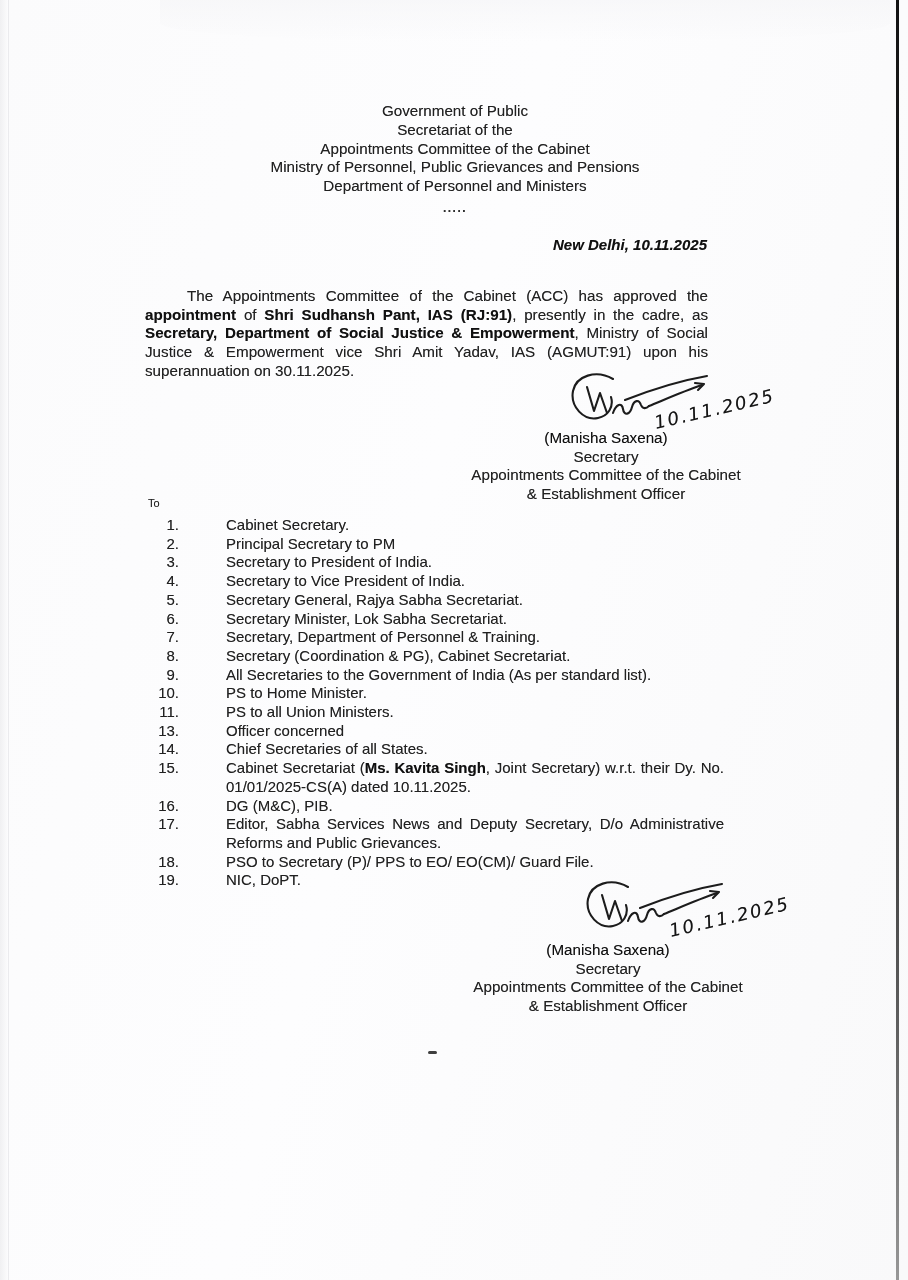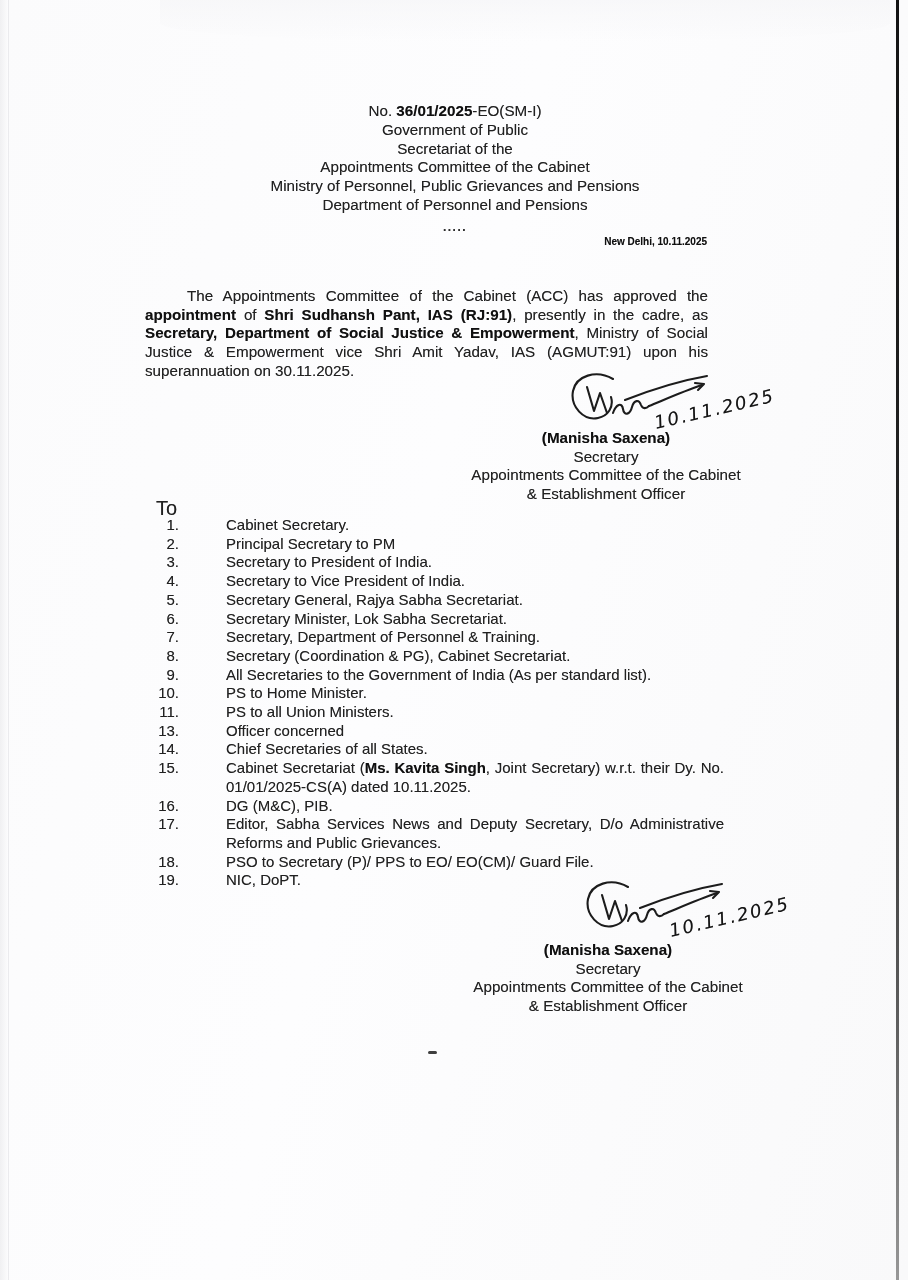--- a/index.html
+++ b/index.html
@@ -17,64 +17,61 @@
   .top-shade { position:absolute; left:160px; top:0; width:730px; height:42px; opacity:.65;
     background:linear-gradient(to bottom,#f5f5f7,rgba(255,255,255,0)); border-radius:0 0 45% 45%; }
   .right-edge { position:absolute; left:896px; top:0; width:3px; height:1280px;
     background:linear-gradient(to bottom,#141414 0%,#1d1d1d 30%,#2e2e2e 55%,#5e5e5e 80%,#979797 100%); }
 
   .header { position:absolute; left:155px; top:102px; width:600px; text-align:center;
     font-size:15.2px; line-height:18.8px; }
   .dots { font-weight:bold; font-size:12px; letter-spacing:1.5px; margin-top:3px; color:#2a2a2a; }
 
   .dateline { position:absolute; left:145px; top:236px; width:562px; text-align:right;
-    font-weight:bold; font-size:10px; color:#101010; }
+    font-weight:bold; font-size:15px; color:#101010;font-style:italic; }
 
   .para { position:absolute; left:145px; top:280px; width:563px;
     font-size:15.2px; line-height:18.7px; text-align:justify; text-indent:42px;margin-top:7px; }
 
   .sig-svg { position:absolute; width:208px; height:64px; }
   .sig-svg.s1 { left:568px; top:372px; }
   .sig-svg.s2 { left:583px; top:880px; }
   .sig-date { font-family:"DejaVu Sans", sans-serif; font-style:italic;
     font-size:18px; letter-spacing:2px; fill:#151515; }
 
   .sig-block { position:absolute; text-align:center; font-size:15.2px; line-height:18.7px; }
   .sig-block.p1 { left:420px; top:429px; width:372px; }
   .sig-block.p2 { left:418px; top:941px; width:380px; }
-  .sig-name { font-weight:bold; color:#0f0f0f; }
+  .sig-name { font-weight:normal; color:#0f0f0f; }
 
-  .to-label { position:absolute; left:156px; top:497px; font-size:20px; }
+  .to-label { position:absolute; left:148px; top:497px; font-size:11px; }
 
   .dist { position:absolute; left:152px; top:516px; width:572px;
     font-size:15px; line-height:18.7px; }
   .dist-item { display:flex; }
   .num { flex:0 0 27px; text-align:right; margin-right:7px; white-space:nowrap; }
   .txt { flex:1; text-align:justify;margin-left:40px; }
 
   .stray { position:absolute; left:428px; top:1051px; width:9px; height:3px;
     background:#3f3f3f; border-radius:1.5px; }
 </style>
 </head>
 <body>
 
 <div class="page">
 
   <div class="top-shade"></div>
   <div class="left-edge"></div>
 
   <div class="header">
-    <div>
-      <span>No. </span><span class="b">36/01/2025</span><span>-EO(SM-I)</span>
-    </div>
     <div>Government of Public</div>
     <div>Secretariat of the</div>
     <div>Appointments Committee of the Cabinet</div>
     <div>Ministry of Personnel, Public Grievances and Pensions</div>
-    <div>Department of Personnel and Pensions</div>
+    <div>Department of Personnel and Ministers</div>
     <div class="dots">.....</div>
   </div>
 
   <div class="dateline">New Delhi, 10.11.2025</div>
 
   <div class="para"><span>The Appointments Committee of the Cabinet (ACC) has approved the </span><span class="b">appointment</span><span> of </span><span class="b">Shri Sudhansh Pant, IAS (RJ:91)</span><span>, presently in the cadre, as </span><span class="b">Secretary, Department of Social Justice &amp; Empowerment</span><span>, Ministry of Social Justice &amp; Empowerment vice Shri Amit Yadav, IAS (AGMUT:91) upon his superannuation on 30.11.2025.</span></div>
 
   <svg class="sig-svg s1" viewBox="0 0 208 64">
     <g stroke="#1c1c1c" stroke-width="2.1" fill="none" stroke-linecap="round" stroke-linejoin="round">
       <path d="M45 7 C28 -3 8 4 5 19 C2 35 16 49 30 46 C40 44 46 35 43 25"></path>

